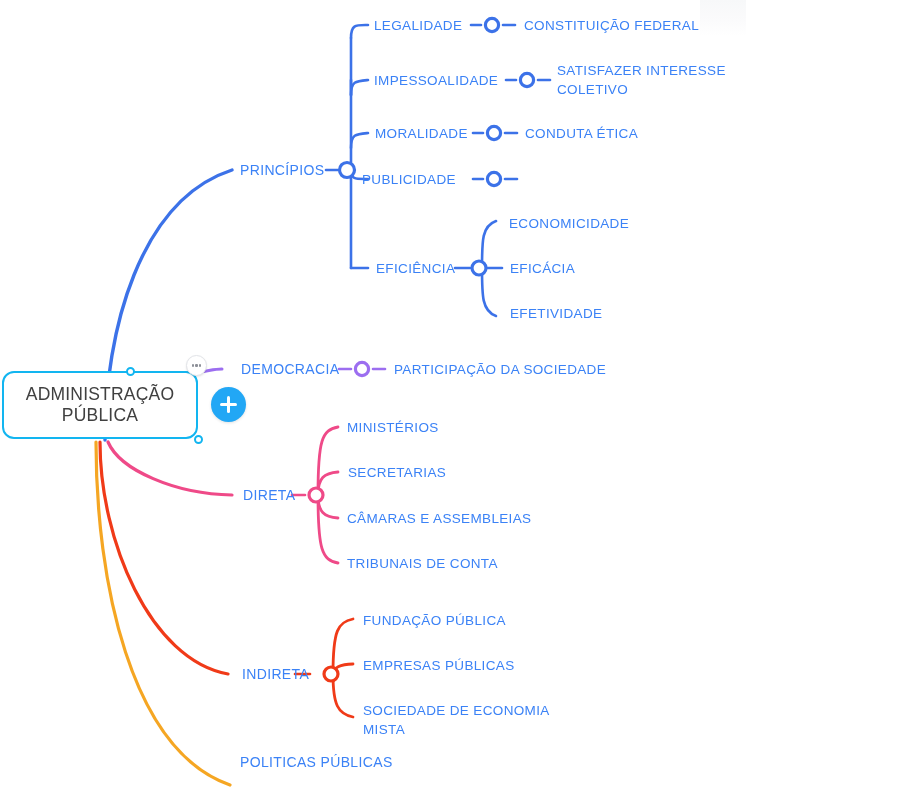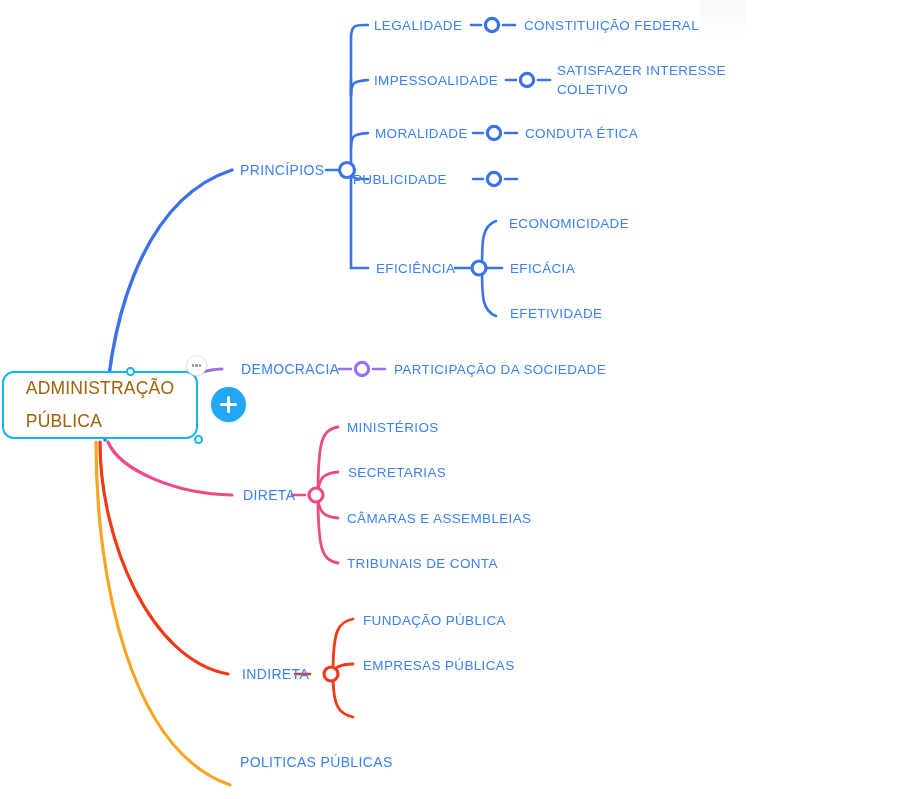--- a/index.html
+++ b/index.html
@@ -54,24 +54,24 @@
     height: 68px;
     border: 2.5px solid #12b5f0;
     border-radius: 12px;
     background: #ffffff;
     box-sizing: border-box;
     display: flex;
     align-items: center;
     justify-content: center;
   }
   #root-label {
-    color: #a16207;
+    color: #404040;
     font-size: 17.5px;
-    line-height: 33px;
-    text-align: left;
+    line-height: 21px;
+    text-align: center;
     letter-spacing: 0.2px;
     white-space: pre-line;
     font-family: "Liberation Sans", sans-serif;
   }
   .handle {
     position: absolute;
     width: 9px;
     height: 9px;
     border-radius: 50%;
     background: #ffffff;
@@ -212,39 +212,41 @@
   <div class="node-label" style="left:374px; top:16px;">LEGALIDADE</div>
   <div class="node-label" style="left:524px; top:16px;">CONSTITUIÇÃO FEDERAL</div>
 
   <div class="node-label" style="left:374px; top:71px;">IMPESSOALIDADE</div>
   <div class="node-label" style="left:557px; top:61px;">SATISFAZER INTERESSE
 COLETIVO</div>
 
   <div class="node-label" style="left:375px; top:124px;">MORALIDADE</div>
   <div class="node-label" style="left:525px; top:124px;">CONDUTA ÉTICA</div>
 
-  <div class="node-label" style="left:353px; top:170px;text-align:right;">PUBLICIDADE</div>
+  <div class="node-label" style="left:362px; top:170px;text-align:right;">PUBLICIDADE</div>
 
   <div class="node-label" style="left:376px; top:259px;">EFICIÊNCIA</div>
   <div class="node-label" style="left:509px; top:214px;">ECONOMICIDADE</div>
   <div class="node-label" style="left:510px; top:259px;">EFICÁCIA</div>
   <div class="node-label" style="left:510px; top:304px;">EFETIVIDADE</div>
 
   <div class="node-label lvl1" style="left:241px; top:360px;">DEMOCRACIA</div>
   <div class="node-label" style="left:394px; top:360px;">PARTICIPAÇÃO DA SOCIEDADE</div>
 
   <div class="node-label lvl1" style="left:243px; top:486px;">DIRETA</div>
   <div class="node-label" style="left:347px; top:418px;">MINISTÉRIOS</div>
   <div class="node-label" style="left:348px; top:463px;">SECRETARIAS</div>
   <div class="node-label" style="left:347px; top:509px;">CÂMARAS E ASSEMBLEIAS</div>
   <div class="node-label" style="left:347px; top:554px;">TRIBUNAIS DE CONTA</div>
 
   <div class="node-label lvl1" style="left:242px; top:665px;">INDIRETA</div>
   <div class="node-label" style="left:363px; top:611px;">FUNDAÇÃO PÚBLICA</div>
   <div class="node-label" style="left:363px; top:656px;">EMPRESAS PÚBLICAS</div>
+  <div class="node-label" style="left:363px; top:701px;">SOCIEDADE DE ECONOMIA
+MISTA</div>
 
   <div class="node-label lvl1" style="left:240px; top:753px;">POLITICAS PÚBLICAS</div>
 
   <div id="root-node">
     <div id="root-label">ADMINISTRAÇÃO
 PÚBLICA</div>
   </div>
   <div class="handle" id="handle-top"></div>
   <div class="handle" id="handle-br"></div>
 

